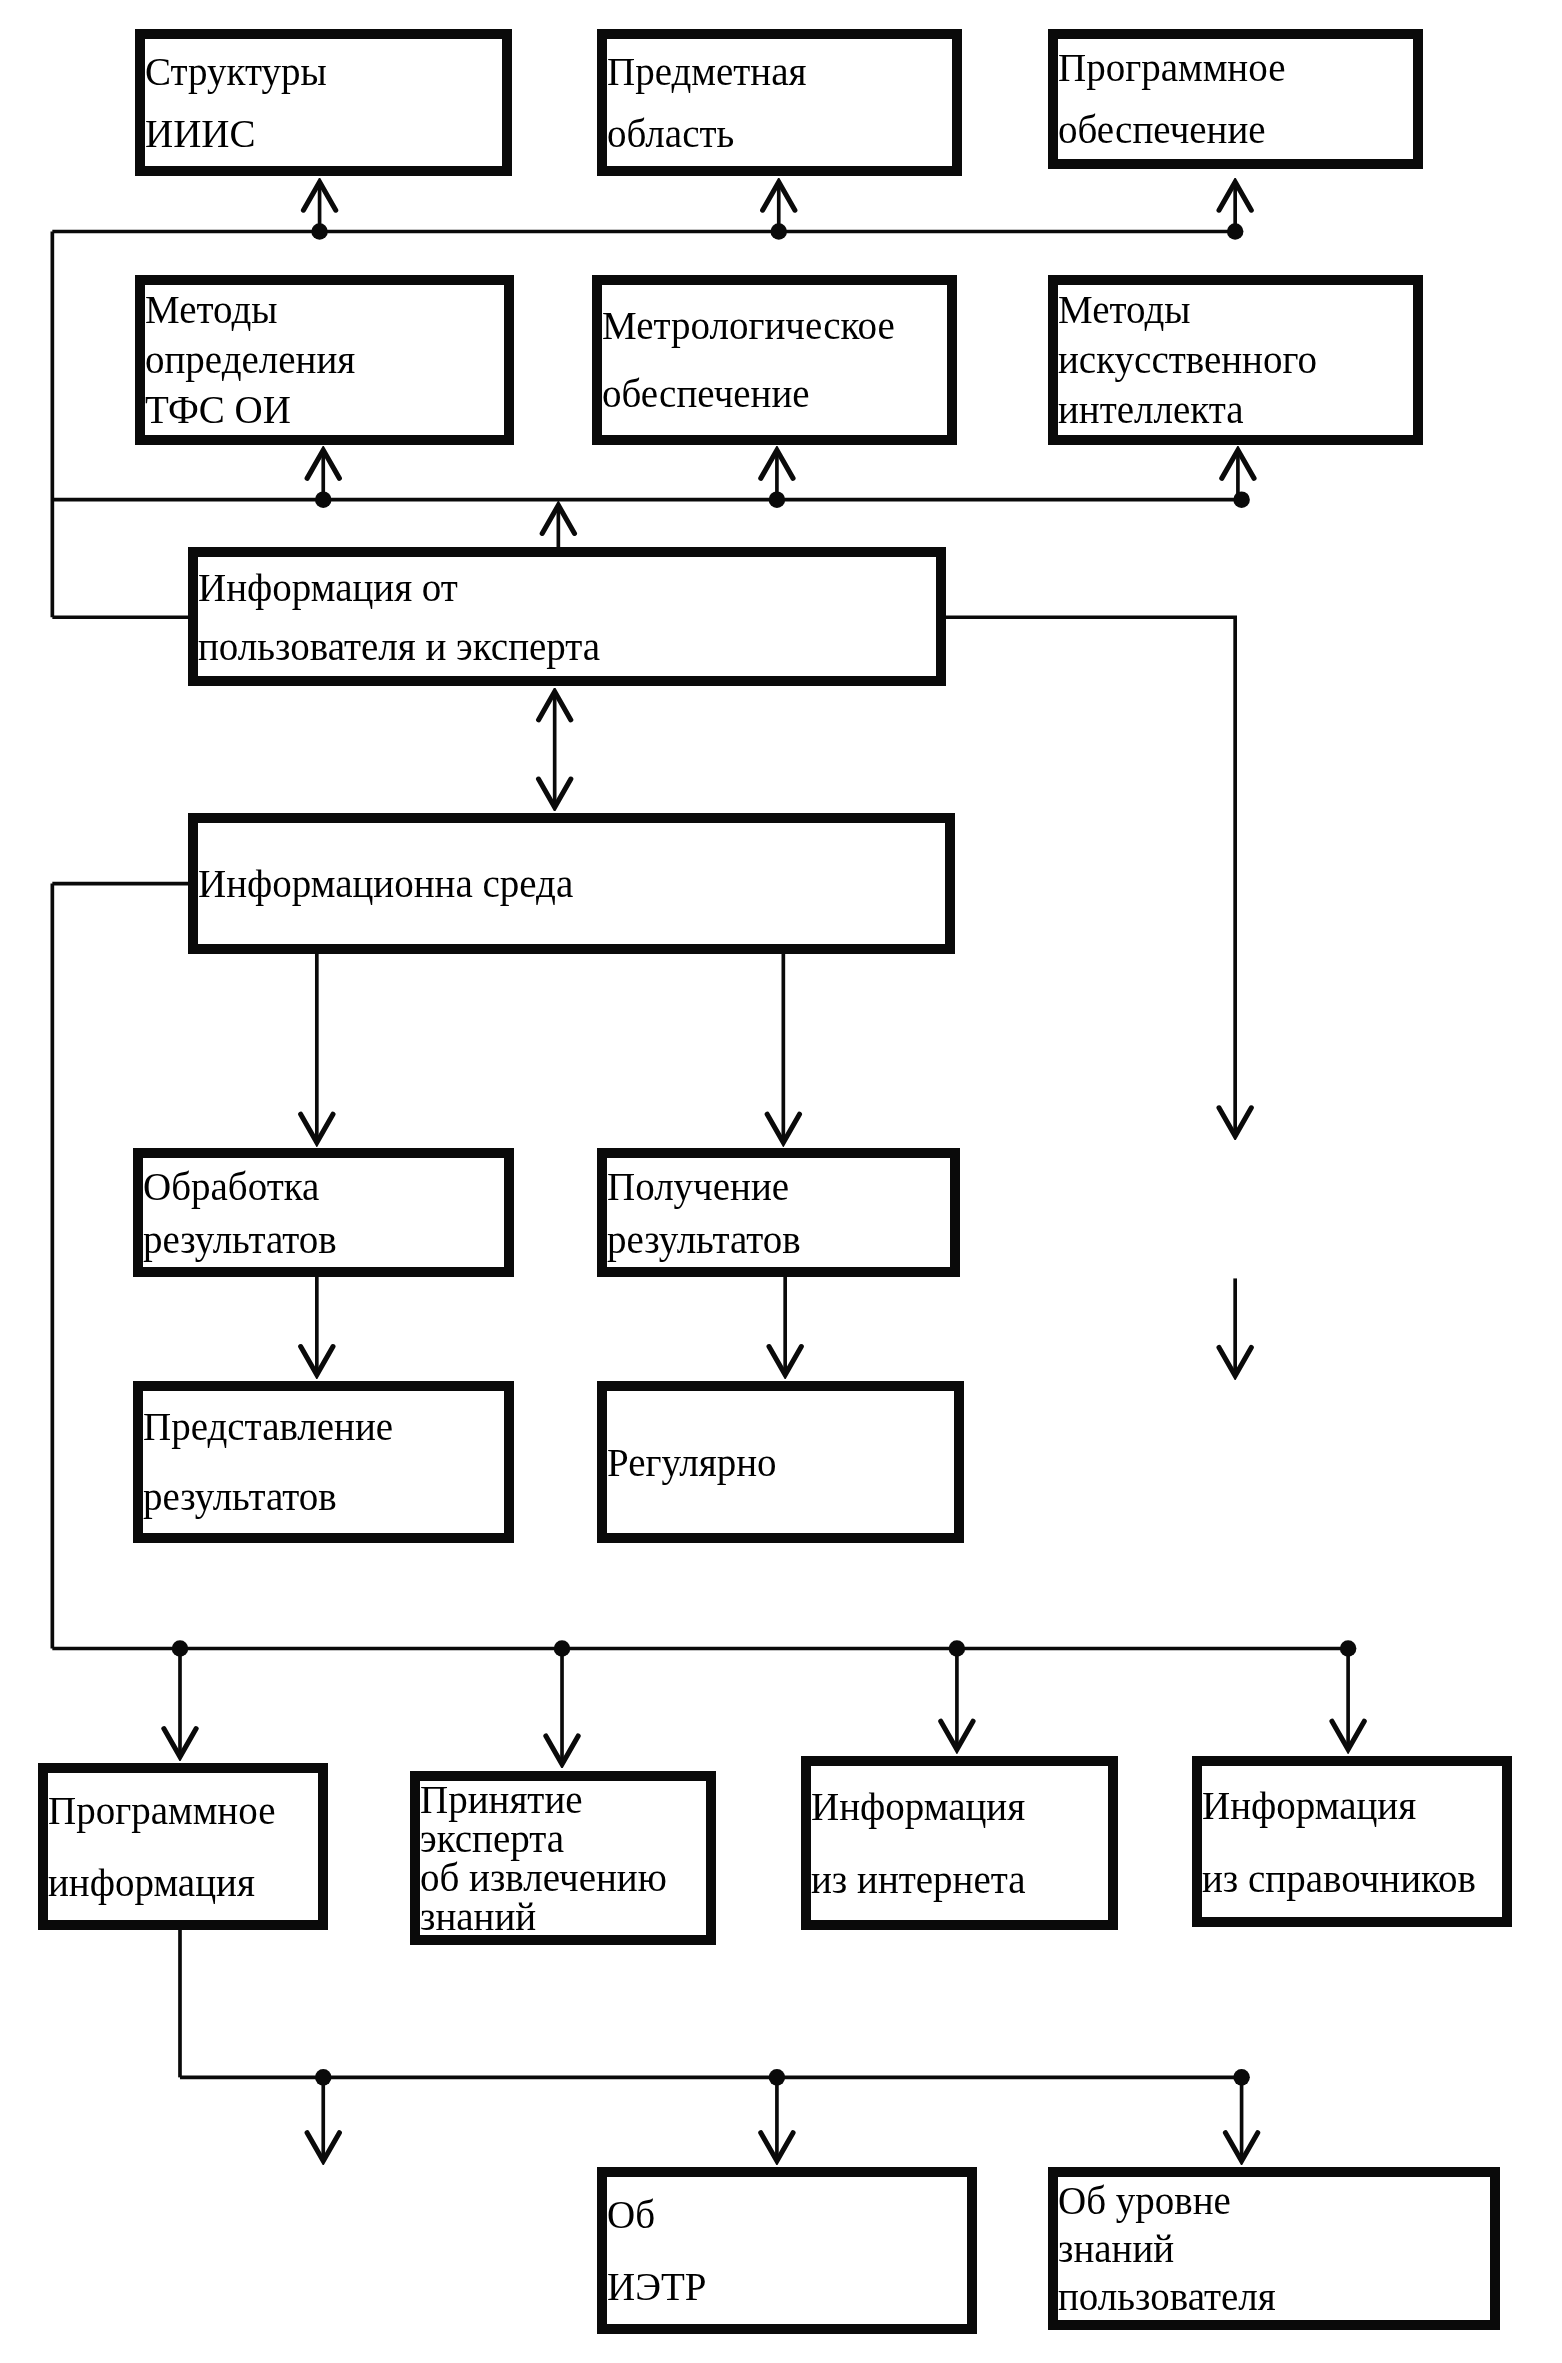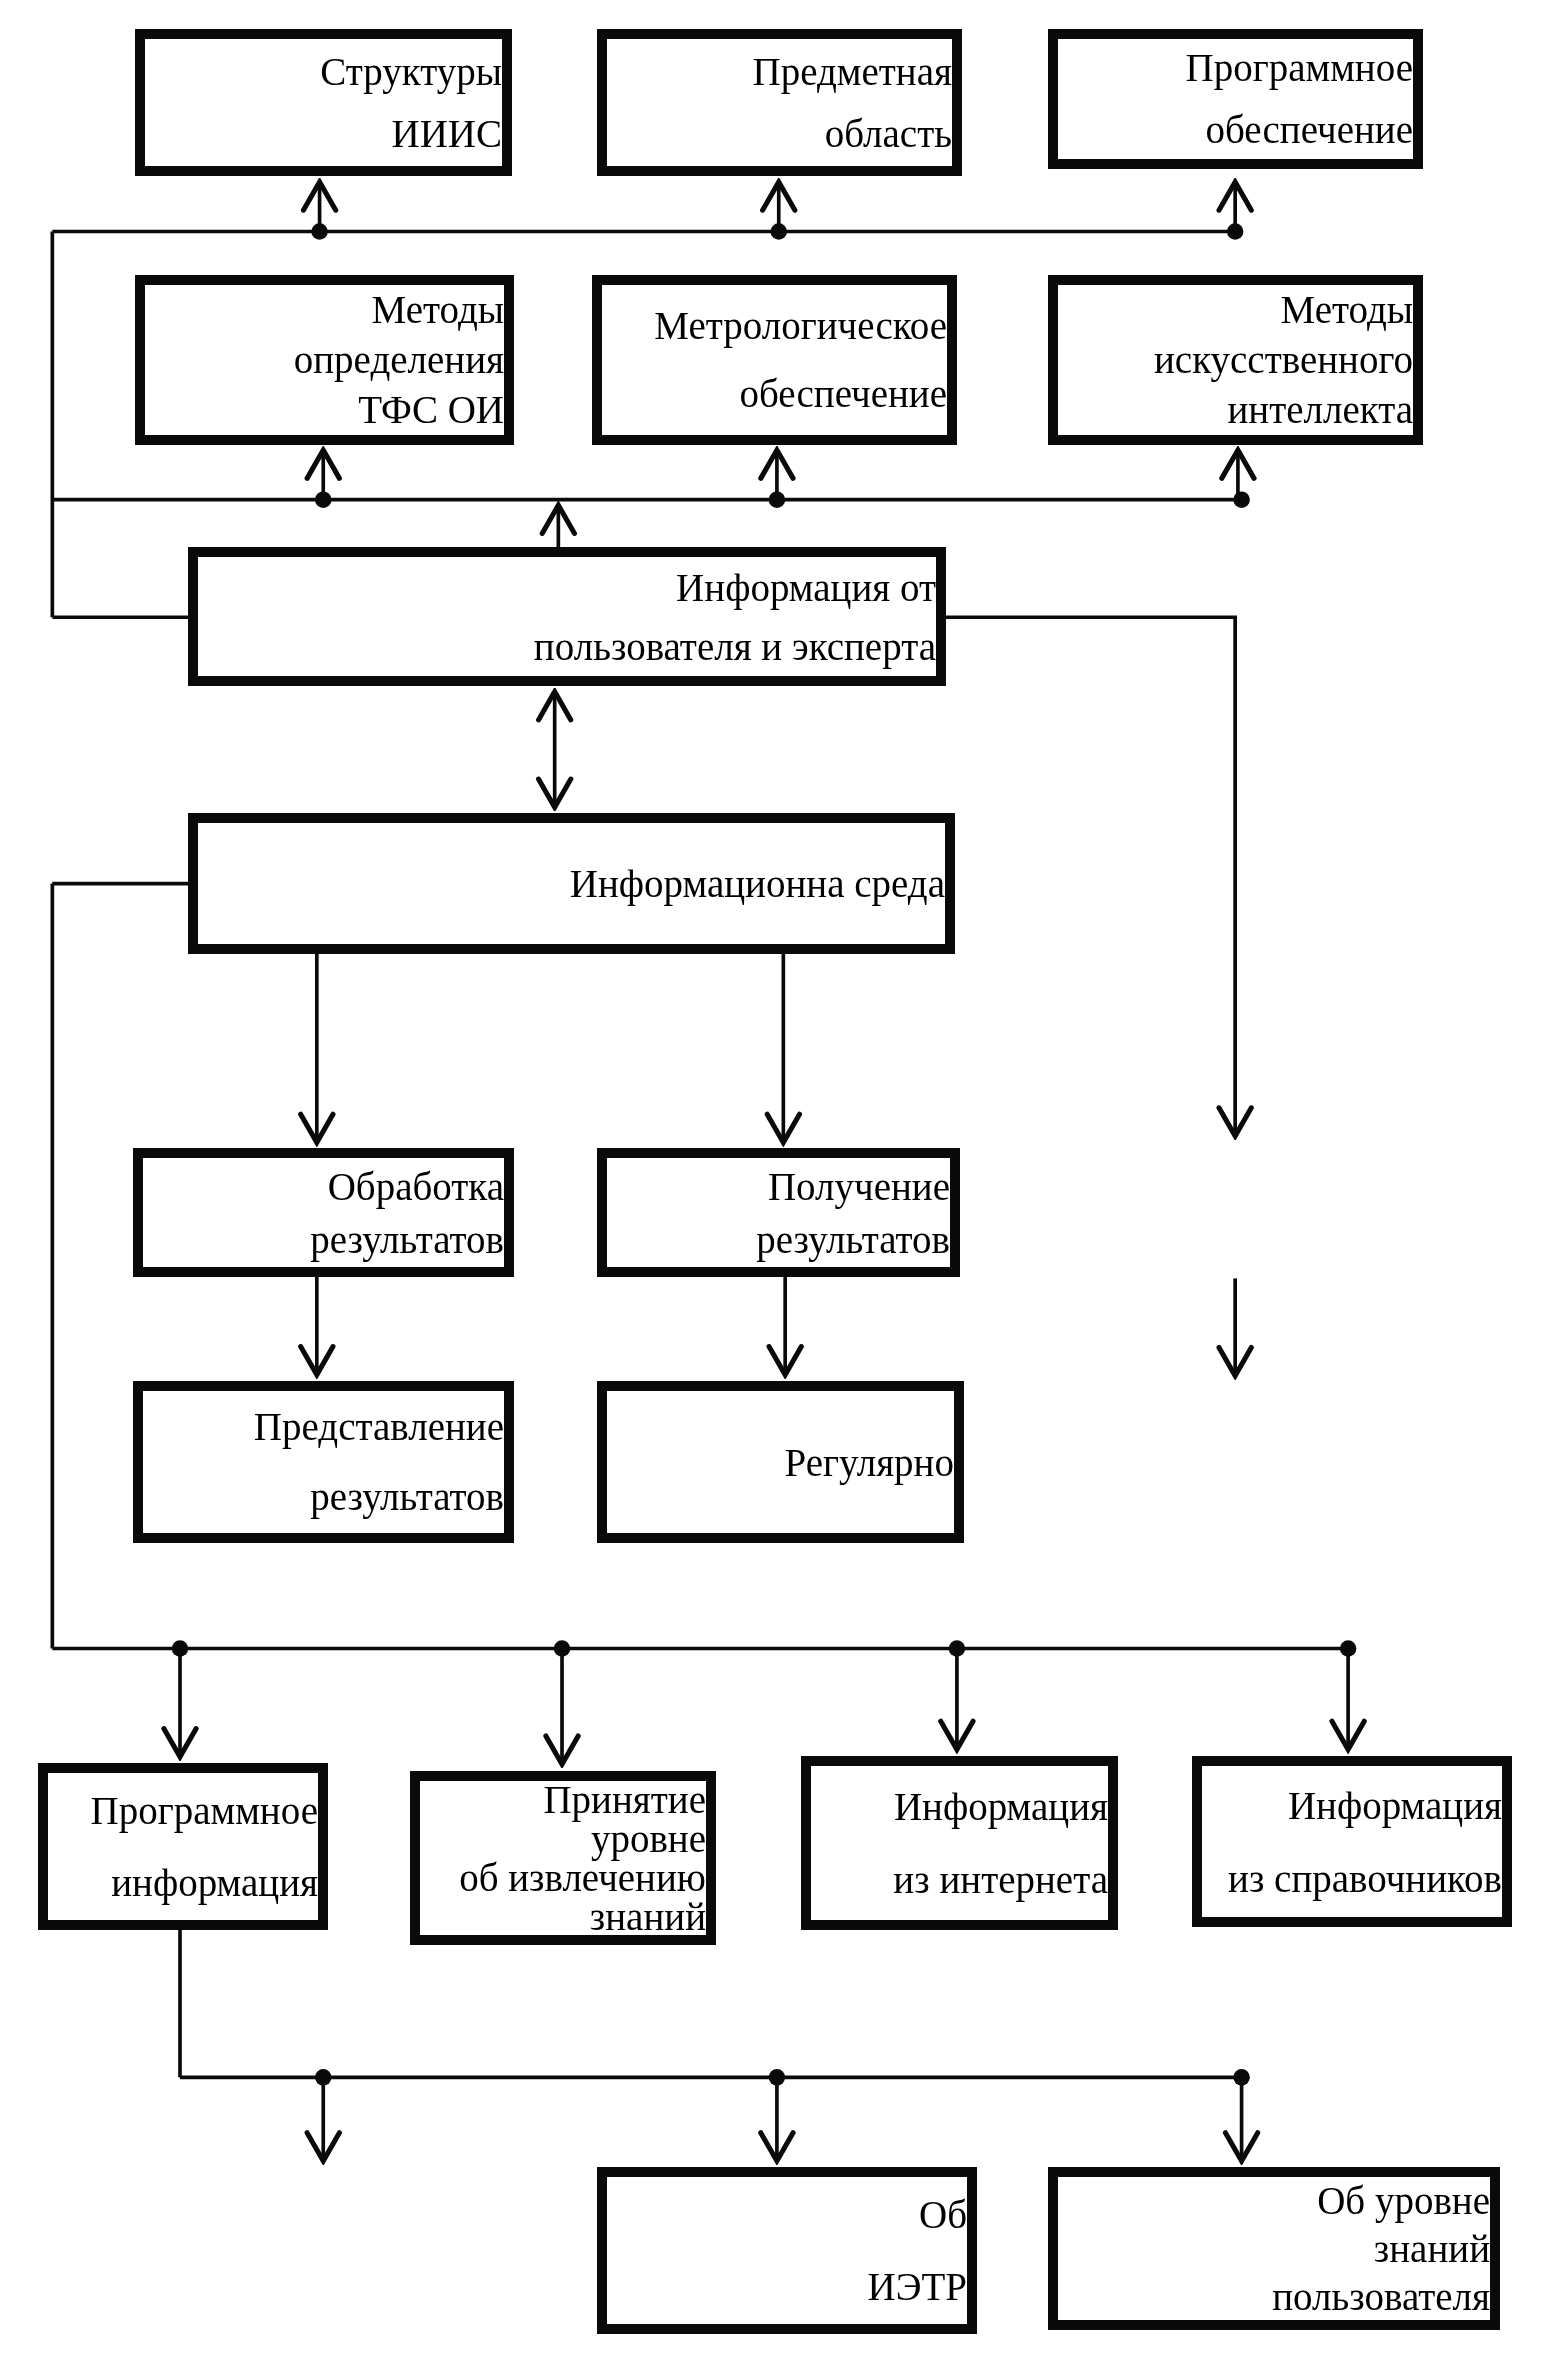--- a/index.html
+++ b/index.html
@@ -10,21 +10,21 @@
     font-family:"Liberation Serif","DejaVu Serif",serif;
     color:#000;
   }
   #wires{position:absolute;left:0;top:0;}
   .node{
     position:absolute;
     box-sizing:border-box;
     border:10px solid #0a0a0a;
     background:#ffffff;
     display:flex;flex-direction:column;
-    align-items:flex-end;justify-content:center;
+    align-items:flex-start;justify-content:center;
     text-align:center;
     font-size:39px;
   }
   .ln{display:block;white-space:nowrap;line-height:var(--lh,55px);}
   .lambda{font-style:italic;font-size:50px;margin-left:7.3px;}
 </style>
 </head>
 <body>
 
 <div id="canvas">
@@ -144,21 +144,21 @@
   <div class="node" style="left:597px;top:1381px;width:367px;height:162px;--lh:55px">
     <span class="ln">Регулярно</span>
   </div>
 
   <div class="node" style="left:38px;top:1763px;width:290px;height:167px;--lh:72px">
     <span class="ln">Программное</span>
     <span class="ln">информация</span>
   </div>
   <div class="node" style="left:410px;top:1771px;width:306px;height:174px;--lh:39px">
     <span class="ln">Принятие</span>
-    <span class="ln">уровне</span>
+    <span class="ln">эксперта</span>
     <span class="ln">об извлечению</span>
     <span class="ln">знаний</span>
   </div>
   <div class="node" style="left:801px;top:1756px;width:317px;height:174px;--lh:73px">
     <span class="ln">Информация</span>
     <span class="ln">из интернета</span>
   </div>
   <div class="node" style="left:1192px;top:1756px;width:320px;height:171px;--lh:73px">
     <span class="ln">Информация</span>
     <span class="ln">из справочников</span>

